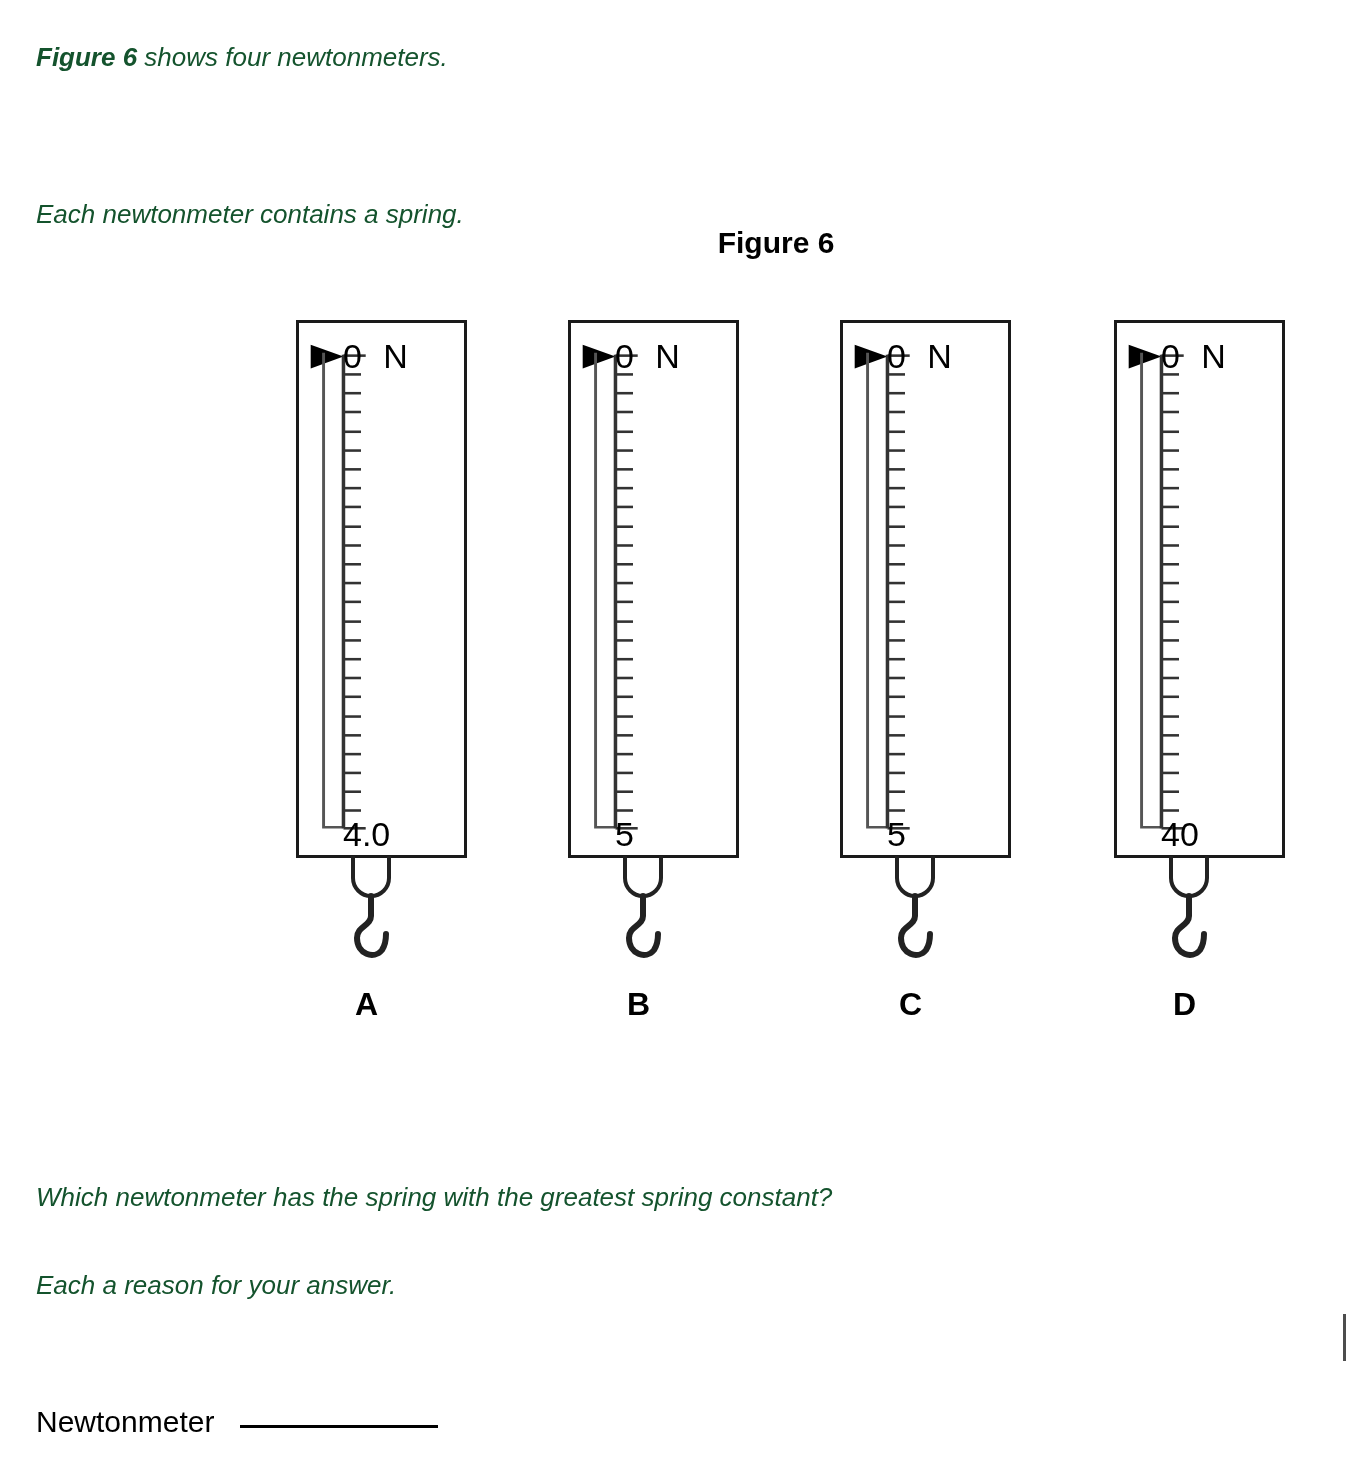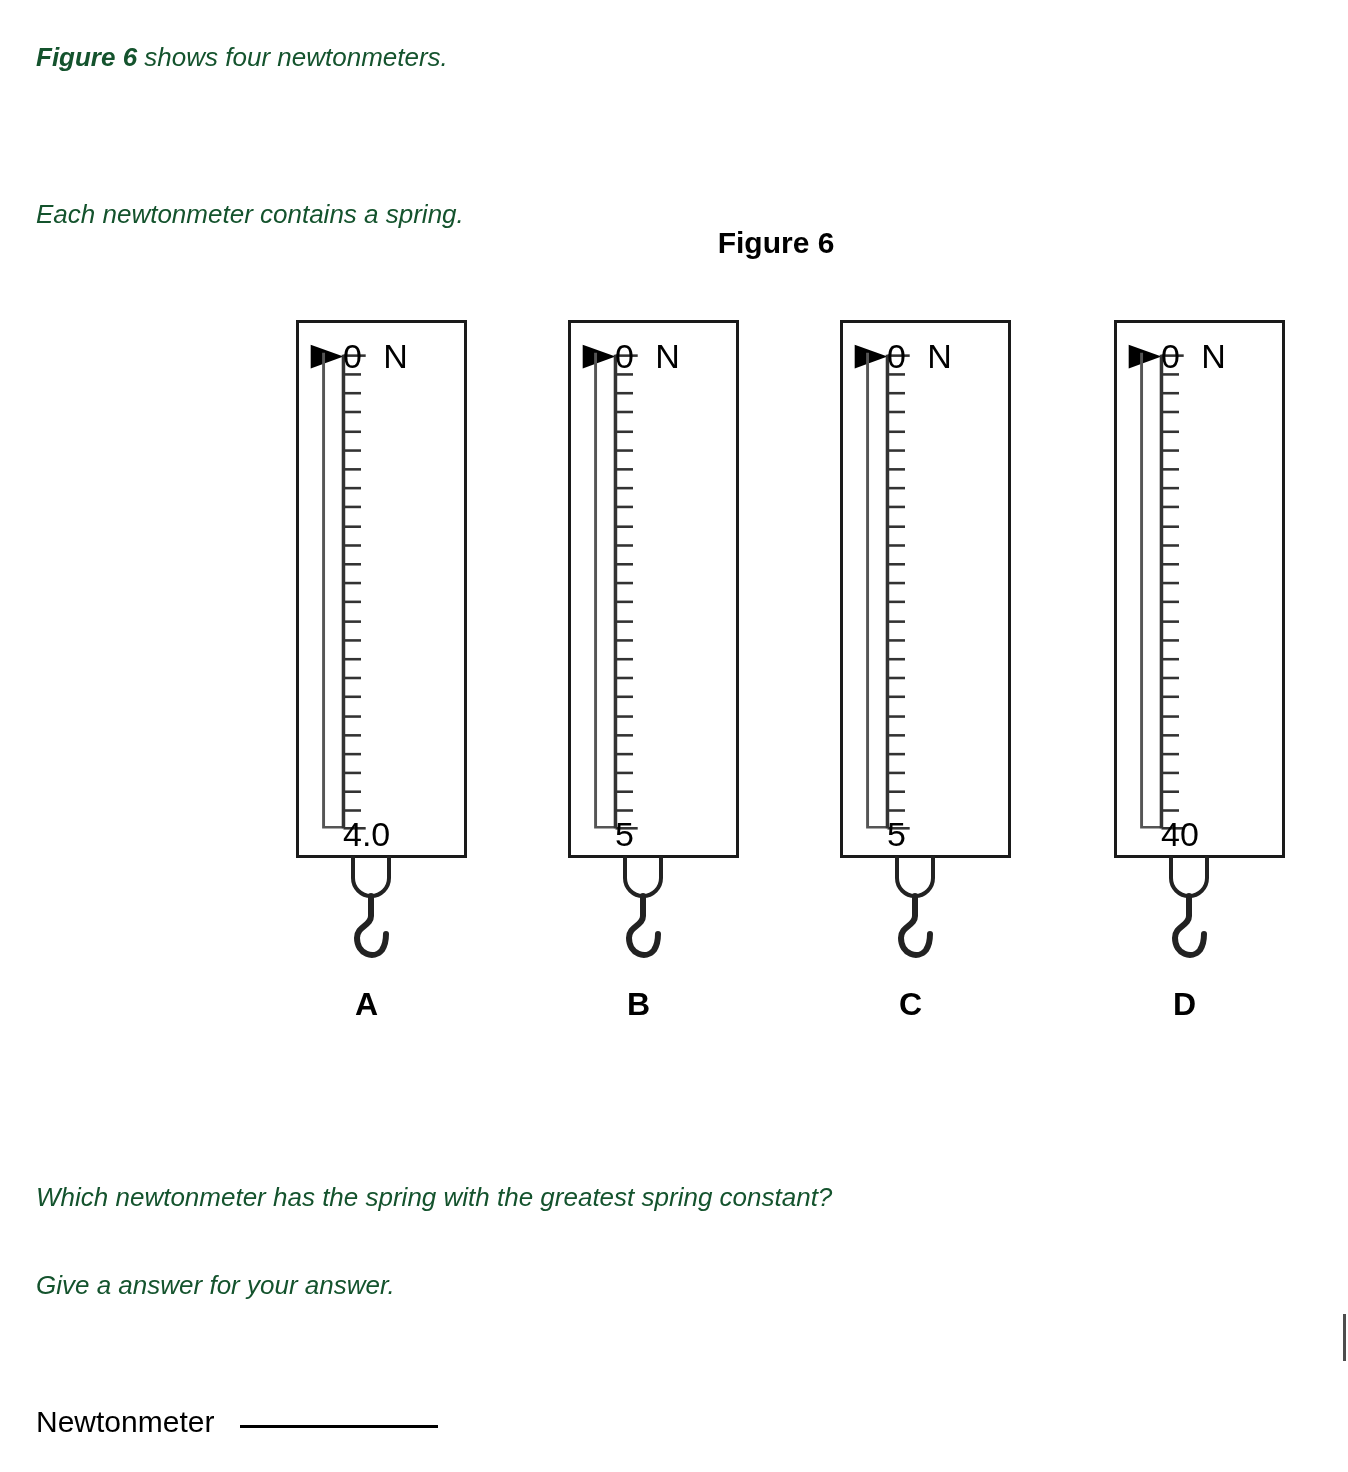--- a/index.html
+++ b/index.html
@@ -369,21 +369,21 @@
           <path d="M 17 0 L 17 22 A 18 18 0 0 0 53 22 L 53 0" fill="none" stroke="#222" stroke-width="4"></path>
           <path d="M 35 40 L 35 60 C 35 70 21 70 21 82 C 21 98 38 104 46 94 C 50 88 50 82 50 78" fill="none" stroke="#222" stroke-width="6" stroke-linecap="round"></path>
         </svg>
       </div>
       <div class="meter-letter">D</div>
     </div>
 
   </div>
 
   <div class="para" id="question-line">Which newtonmeter has the spring with the greatest spring constant?</div>
-  <div class="para" id="reason-line">Give a answer for your answer.</div>
+  <div class="para" id="reason-line">Each a reason for your answer.</div>
 
   <div id="answer-row">
     <span id="answer-label">Newtonmeter</span><span id="answer-blank"></span>
   </div>
 
   <div id="page-edge-mark"></div>
 
 </div>
 
 </body></html>

